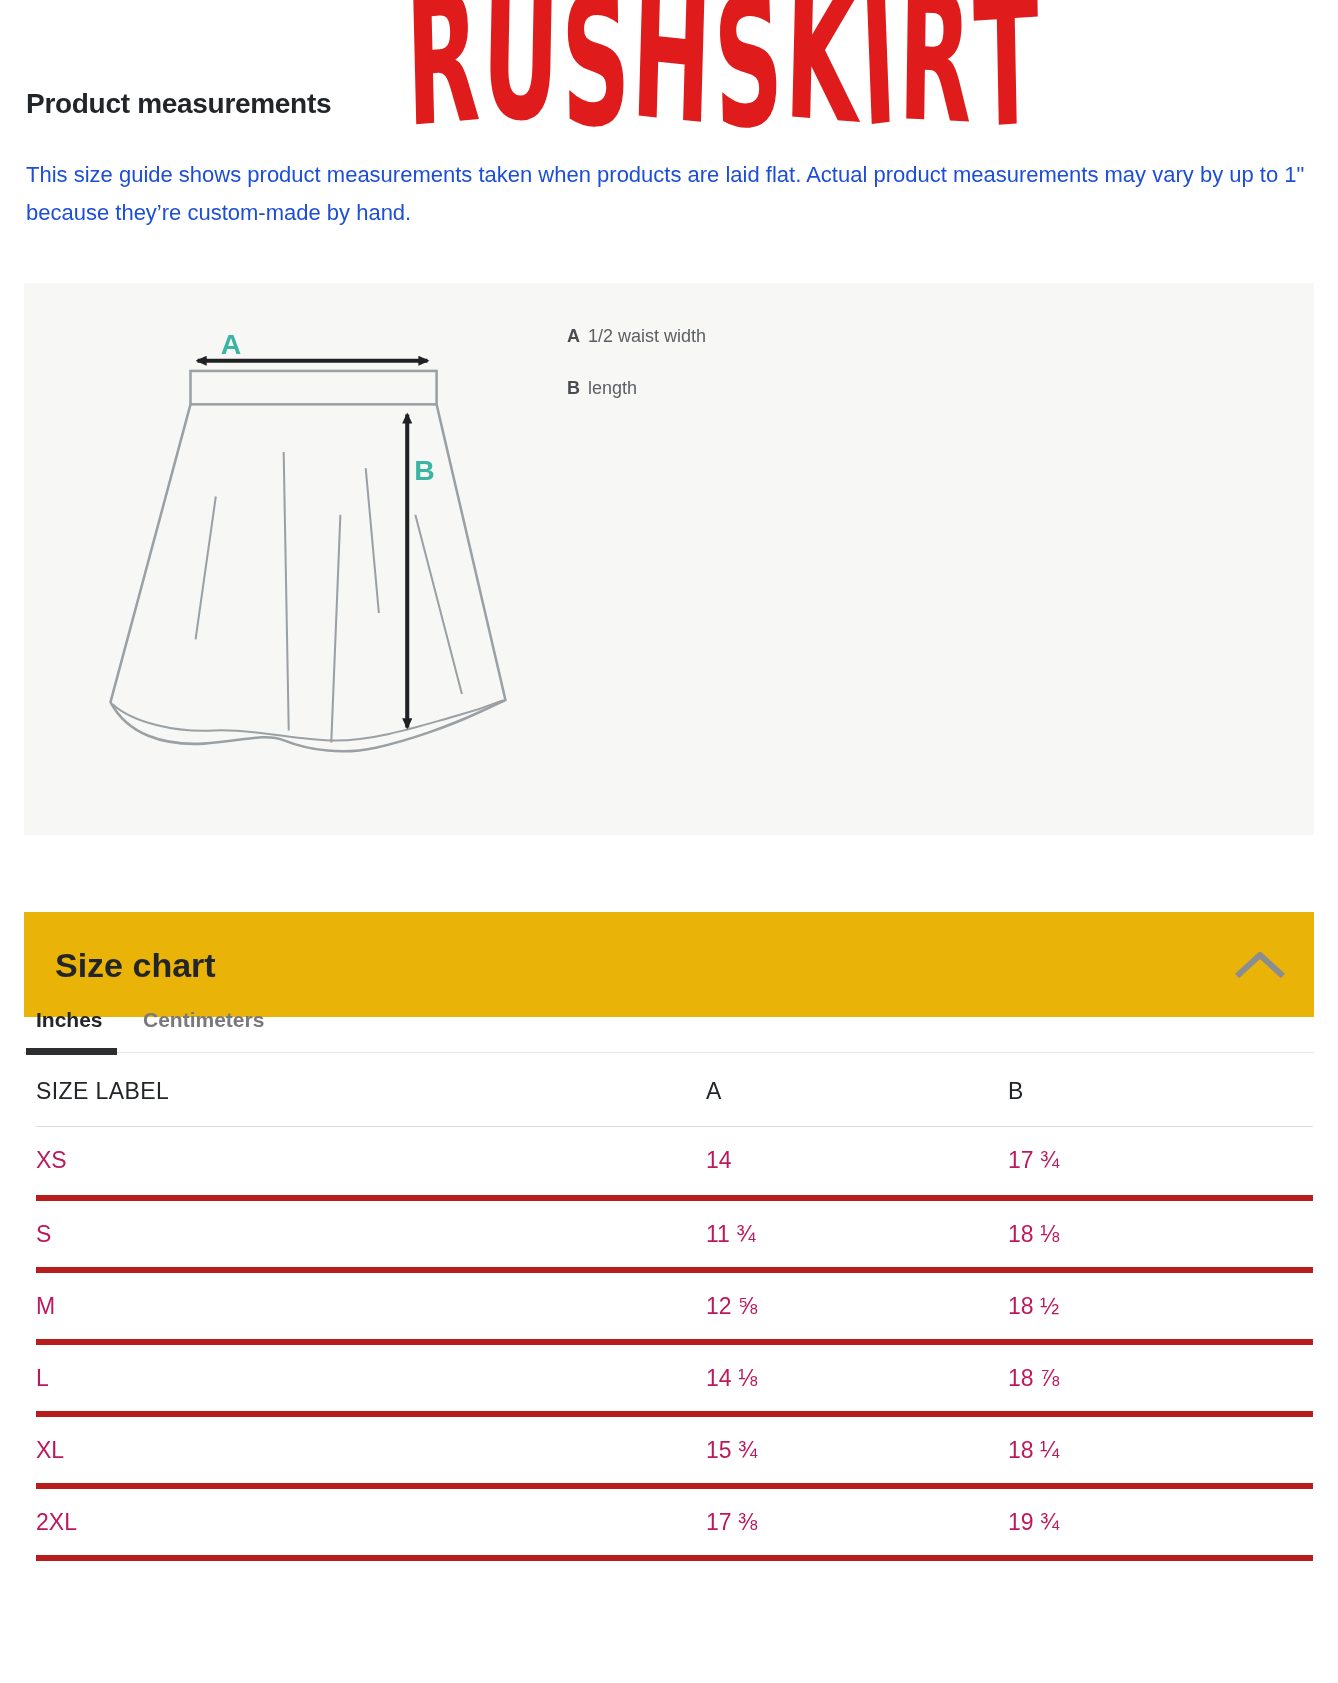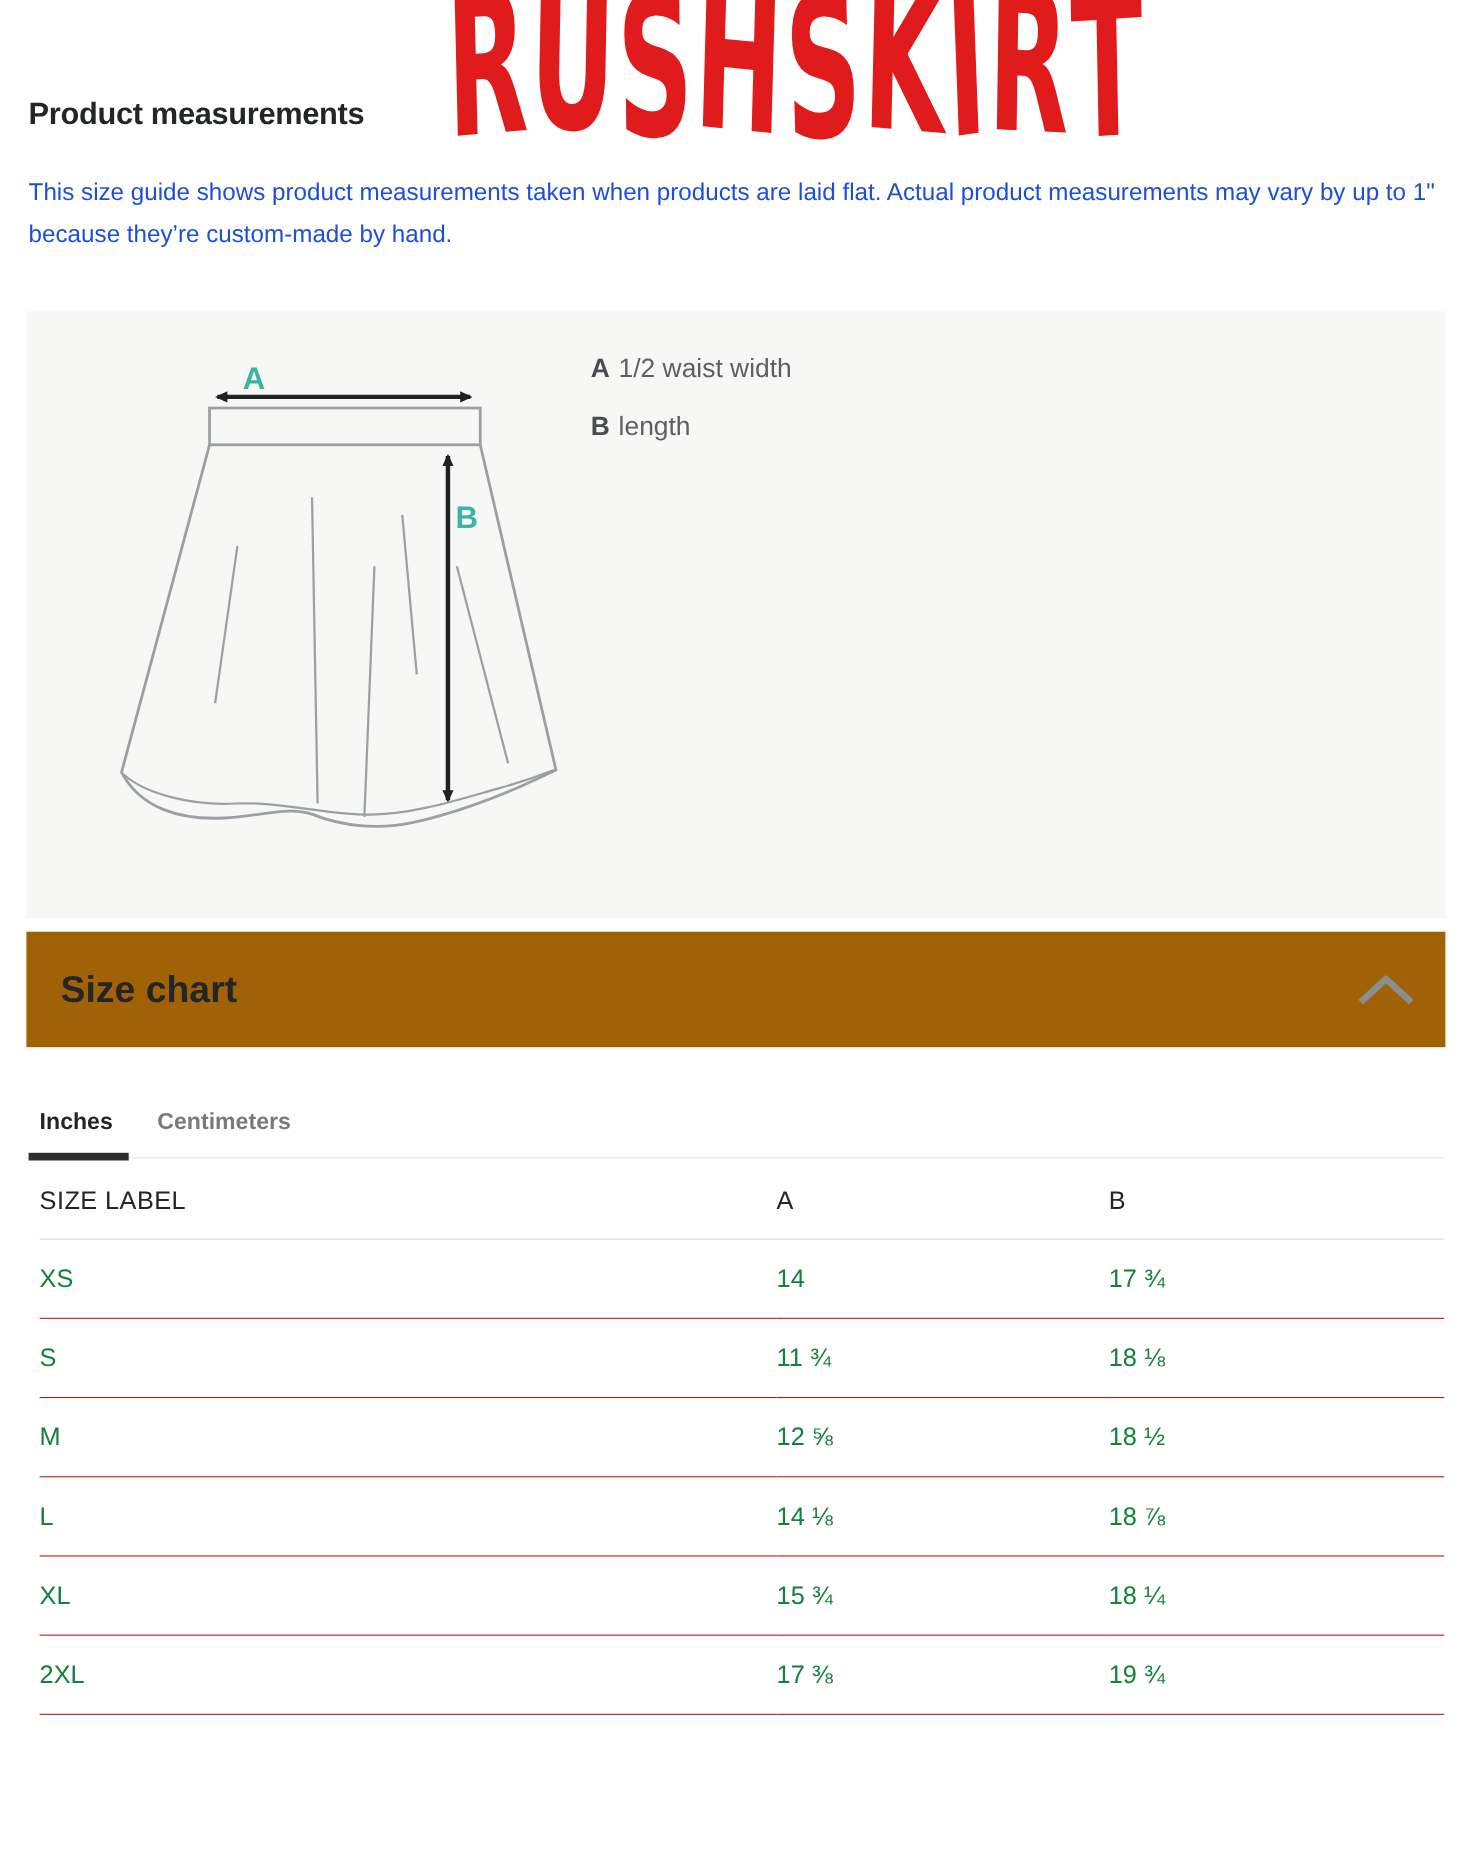--- a/index.html
+++ b/index.html
@@ -15,49 +15,49 @@
                   color:#e01b1b; white-space:nowrap; transform:scale(0.53,1); transform-origin:top left;
                   letter-spacing:4px; word-spacing:26px; }
   .rush-letter { display:inline-block; transform:translateY(var(--ty,0)) rotate(var(--r,0deg)); }
   .page-desc { position:absolute; left:26px; top:156px; width:1292px; font-size:22px;
                line-height:38px; color:#1d4ed8; }
 
   
   .diagram-panel { position:absolute; left:24px; top:283px; width:1290px; height:552px;
                    background:#f7f7f6; }
   .skirt-svg { position:absolute; left:56px; top:14px; width:460px; height:476px; }
-  .legend { position:absolute; left:513px; top:40px; font-size:24px; color:#5d6063; }
+  .legend { position:absolute; left:543px; top:40px; font-size:18px; color:#5d6063; }
   .legend-row { margin-bottom:26px; line-height:26px; }
   .legend-key { font-weight:bold; color:#4a4d50; margin-right:8px; }
 
   
-  .size-chart-bar { position:absolute; left:24px; top:847px; width:1290px; height:105px;
-                    background:#a16207; cursor:pointer; }
+  .size-chart-bar { position:absolute; left:24px; top:912px; width:1290px; height:105px;
+                    background:#eab308; cursor:pointer; }
   .size-chart-title { position:absolute; left:31px; top:50%; transform:translateY(-50%);
                       font-size:34px; font-weight:bold; color:#232629; }
   .chevron-up { position:absolute; right:28px; top:50%; transform:translateY(-50%); }
 
   
   .tabs { position:absolute; left:0; top:1000px; width:1338px; height:56px; }
   .tab { position:absolute; top:7px; font-size:21px; font-weight:bold; cursor:pointer; line-height:26px; }
   .tab-inches { left:36px; color:#232629; }
   .tab-centimeters { left:143px; color:#77797c; }
   .tabs-bottom-line { position:absolute; left:24px; top:52px; width:1290px; height:1px; background:#e6e6e6; }
   .active-tab-indicator { position:absolute; left:26px; top:48px; width:91px; height:7px; background:#2c2e30; }
 
   
   .size-table { position:absolute; left:36px; top:1068px; width:1277px;
                 border-collapse:collapse; table-layout:fixed; font-size:23px; }
   .size-table col.c1 { width:670px; }
   .size-table col.c2 { width:302px; }
   .size-table th { text-align:left; vertical-align:top; padding-top:10px; height:58px;
                    font-size:23px; font-weight:normal; color:#232629; letter-spacing:0.4px;
                    border-bottom:1px solid #dcdcdc; }
-  .size-table td { height:72px; vertical-align:middle; color:#15803d;
-                   border-bottom:1px solid #b91c1c; }
+  .size-table td { height:72px; vertical-align:middle; color:#be185d;
+                   border-bottom:6px solid #b91c1c; }
 </style>
 </head>
 <body>
 
 <div class="page">
 
   <h1 class="page-title">Product measurements</h1>
   <div class="product-name"><span class="rush-letter" style="--r: -2.5deg; --ty: 0px;">R</span><span class="rush-letter" style="--r: 2deg; --ty: -4px;">U</span><span class="rush-letter" style="--r: -1.5deg; --ty: 2px;">S</span><span class="rush-letter" style="--r: 3deg; --ty: -3px;">H</span><span class="rush-letter" style="--r: 0deg; --ty: 0px;"> </span><span class="rush-letter" style="--r: -3deg; --ty: 3px;">S</span><span class="rush-letter" style="--r: 2.5deg; --ty: -3px;">K</span><span class="rush-letter" style="--r: -4deg; --ty: 1px;">I</span><span class="rush-letter" style="--r: 1.5deg; --ty: -2px;">R</span><span class="rush-letter" style="--r: -2deg; --ty: 2px;">T</span></div>
   <p class="page-desc">This size guide shows product measurements taken when products are laid flat. Actual product measurements may vary by up to 1" because they’re custom-made by hand.</p>
 

